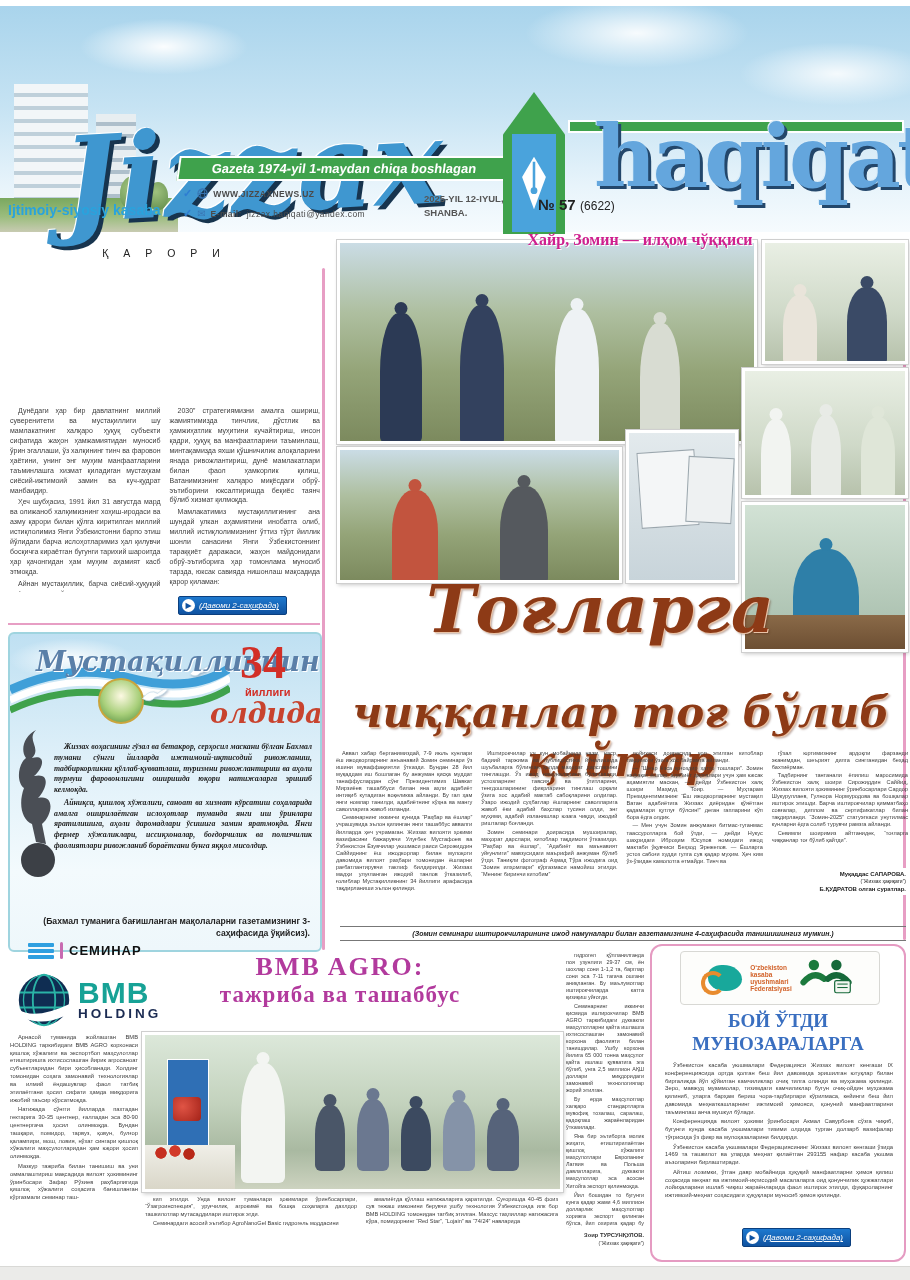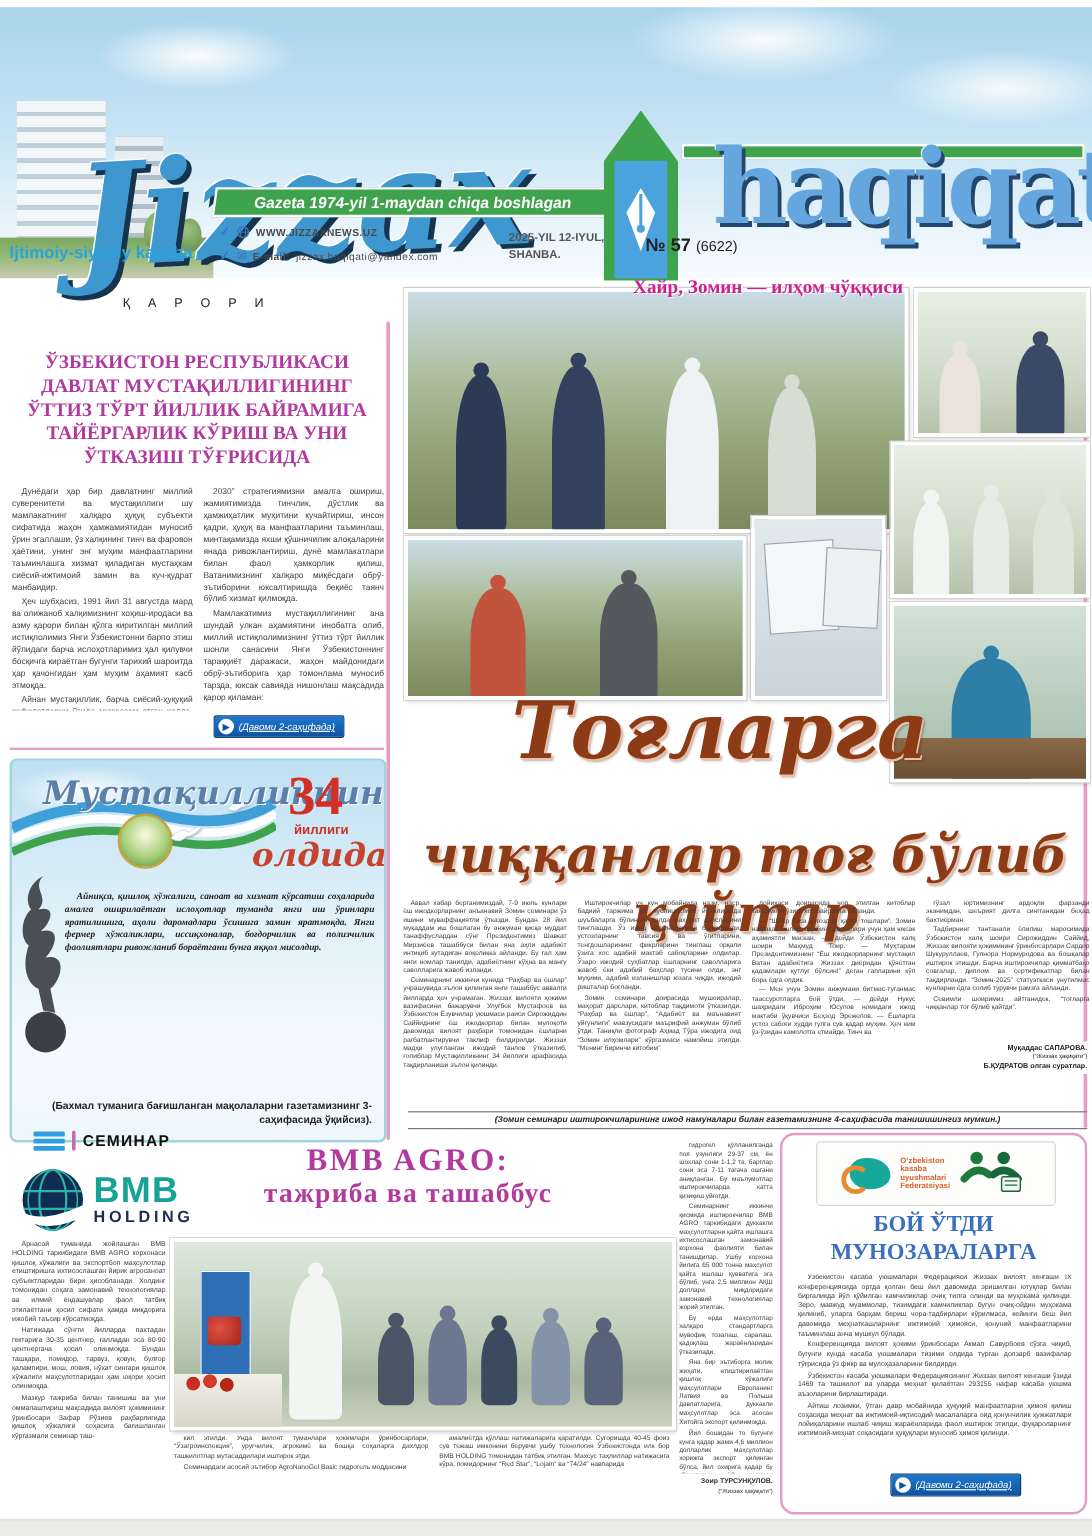--- a/index.html
+++ b/index.html
@@ -218,21 +218,20 @@
 
     <div class="issue">
       <b>№ 57</b>
       <span>(6622)</span>
     </div>
   </header>
 
   <div class="decree-kick">
     <div class="k2">Қ А Р О Р И</div>
   </div>
-  <h2 class="decree-headline">ЎЗБЕКИСТОН РЕСПУБЛИКАСИ ДАВЛАТ МУСТАҚИЛЛИГИНИНГ ЎТТИЗ ТЎРТ ЙИЛЛИК БАЙРАМИГА ТАЙЁРГАРЛИК КЎРИШ ВА УНИ ЎТКАЗИШ ТЎҒРИСИДА</h2>
   <div class="decree-cols">
     <div class="news">
         <p>Дунёдаги ҳар бир давлатнинг миллий суверенитети ва мустақиллиги шу мамлакатнинг халқаро ҳуқуқ субъекти сифатида жаҳон ҳамжамиятидан муносиб ўрин эгаллаши, ўз халқининг тинч ва фаровон ҳаётини, унинг энг муҳим манфаатларини таъминлашга хизмат қиладиган мустаҳкам сиёсий-ижтимоий замин ва куч-қудрат манбаидир.</p>
         <p>Ҳеч шубҳасиз, 1991 йил 31 августда мард ва олижаноб халқимизнинг хоҳиш-иродаси ва азму қарори билан қўлга киритилган миллий истиқлолимиз Янги Ўзбекистонни барпо этиш йўлидаги барча ислоҳотларимиз ҳал қилувчи босқичга кираётган бугунги тарихий шароитда ҳар қачонгидан ҳам муҳим аҳамият касб этмоқда.</p>
         <p>Айнан мустақиллик, барча сиёсий-ҳуқуқий кафолатларни ўзида мужассам этган ҳолда, “Ўзбекистон —</p>
       </div>
     <div class="news">
         <p>2030” стратегиямизни амалга ошириш, жамиятимизда тинчлик, дўстлик ва ҳамжиҳатлик муҳитини кучайтириш, инсон қадри, ҳуқуқ ва манфаатларини таъминлаш, минтақамизда яхши қўшничилик алоқаларини янада ривожлантириш, дунё мамлакатлари билан фаол ҳамкорлик қилиш, Ватанимизнинг халқаро миқёсдаги обрў-эътиборини юксалтиришда беқиёс таянч бўлиб хизмат қилмоқда.</p>
         <p>Мамлакатимиз мустақиллигининг ана шундай улкан аҳамиятини инобатга олиб, миллий истиқлолимизнинг ўттиз тўрт йиллик шонли санасини Янги Ўзбекистоннинг тараққиёт даражаси, жаҳон майдонидаги обрў-эътиборига ҳар томонлама муносиб тарзда, юксак савияда нишонлаш мақсадида қарор қиламан:</p>
       </div>
@@ -261,20 +260,21 @@
     </svg>
     <svg class="statue" width="50" height="170" viewBox="0 0 50 170">
       <path d="M24 6 C14 16 30 24 20 34 C36 30 30 46 22 52 C40 48 34 66 26 74 C44 70 40 92 30 100 L34 120 24 118 20 100 C10 96 6 80 12 64 C4 58 6 40 14 34 C8 26 12 12 24 6 Z" fill="#4a4e55"></path>
       <circle cx="26" cy="136" r="17" fill="#3c4046"></circle>
     </svg>
     <div class="jub-script">Мустақилликнинг</div>
     <div class="jub-34">34</div>
     <div class="jub-sub">йиллиги</div>
     <div class="jub-tail">олдидан</div>
     <div class="jub-body">
+        <p>Жиззах воҳасининг гўзал ва бетакрор, серҳосил маскани бўлган Бахмал тумани сўнгги йилларда ижтимоий-иқтисодий ривожланиш, тадбиркорликни қўллаб-қувватлаш, туризмни ривожлантириш ва аҳоли турмуш фаровонлигини оширишда юқори натижаларга эришиб келмоқда.</p>
         <p>Айниқса, қишлоқ хўжалиги, саноат ва хизмат кўрсатиш соҳаларида амалга оширилаётган ислоҳотлар туманда янги иш ўринлари яратилишига, аҳоли даромадлари ўсишига замин яратмоқда. Янги фермер хўжаликлари, иссиқхоналар, боғдорчилик ва полизчилик фаолиятлари ривожланиб бораётгани бунга яққол мисолдир.</p>
       </div>
     <div class="jub-note">(Бахмал туманига бағишланган мақолаларни газетамизнинг 3-саҳифасида ўқийсиз).</div>
   </section>
 
   <div class="ph ph-mountain" style="left:337px;top:240px;width:420px;height:204px;">
     <div class="fig" style="left:40px;top:70px;width:42px;height:130px;background:#2c3a55;"></div>
     <div class="fig" style="left:120px;top:62px;width:44px;height:140px;background:#33415e;"></div>
     <div class="fig" style="left:215px;top:66px;width:44px;height:136px;background:#eef2f4;"></div>
     <div class="fig" style="left:300px;top:80px;width:40px;height:122px;background:#d8dcd2;"></div>

